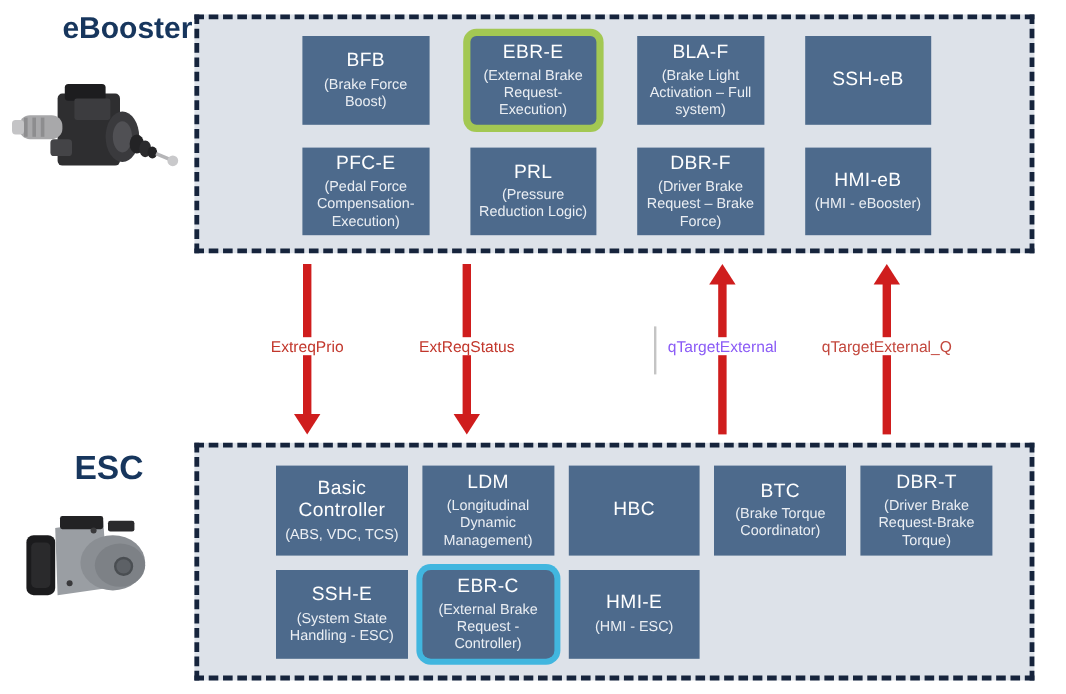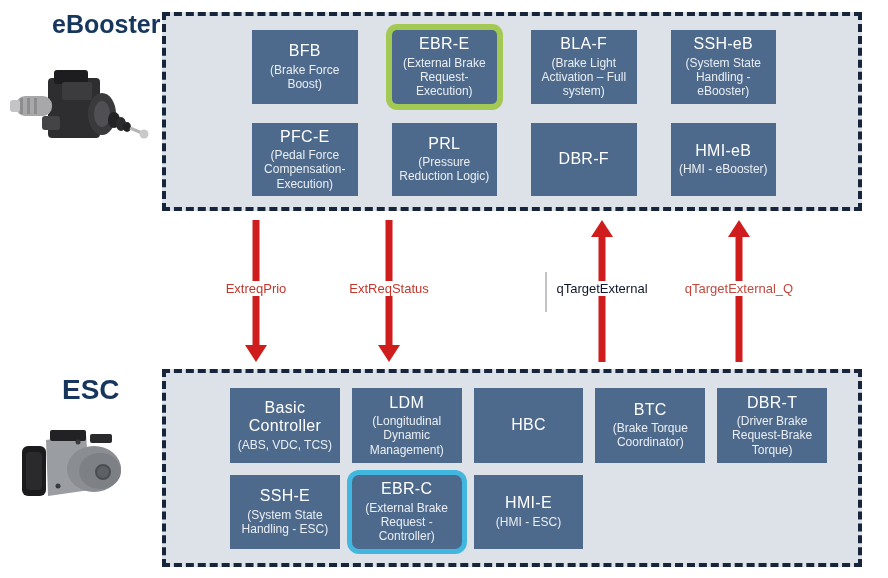--- a/index.html
+++ b/index.html
@@ -89,35 +89,35 @@
         <div class="m-sub">(External Brake Request-Execution)</div>
       </div>
 
       <div class="module pos-2">
         <div class="m-title">BLA-F</div>
         <div class="m-sub">(Brake Light Activation – Full system)</div>
       </div>
 
       <div class="module pos-3">
         <div class="m-title">SSH-eB</div>
-        <div class="m-sub">(System State Handling - eBooster)</div>
       </div>
 
       <div class="module pos-4">
         <div class="m-title">PFC-E</div>
         <div class="m-sub">(Pedal Force Compensation-Execution)</div>
       </div>
 
       <div class="module pos-5">
         <div class="m-title">PRL</div>
         <div class="m-sub">(Pressure Reduction Logic)</div>
       </div>
 
       <div class="module pos-6">
         <div class="m-title">DBR-F</div>
+        <div class="m-sub">(Driver Brake Request – Brake Force)</div>
       </div>
 
       <div class="module pos-7">
         <div class="m-title">HMI-eB</div>
         <div class="m-sub">(HMI - eBooster)</div>
       </div>
     </div>
 
   <div class="signals">
 
@@ -129,21 +129,21 @@
 
       <div class="signal pos-1 dir-down">
         <div class="shaft"></div>
         <div class="head"></div>
         <div class="sig-label" style="color: rgb(194, 55, 44);">ExtReqStatus</div>
       </div>
 
       <div class="signal pos-2 dir-up">
         <div class="shaft"></div>
         <div class="head"></div>
-        <div class="sig-label" style="color: #0f172a;">qTargetExternal</div>
+        <div class="sig-label" style="color: #8b5cf6;">qTargetExternal</div>
       </div>
 
       <div class="signal pos-3 dir-up">
         <div class="shaft"></div>
         <div class="head"></div>
         <div class="sig-label" style="color: rgb(195, 72, 62);">qTargetExternal_Q</div>
       </div>
     </div>
 
   <div class="divider"></div>

